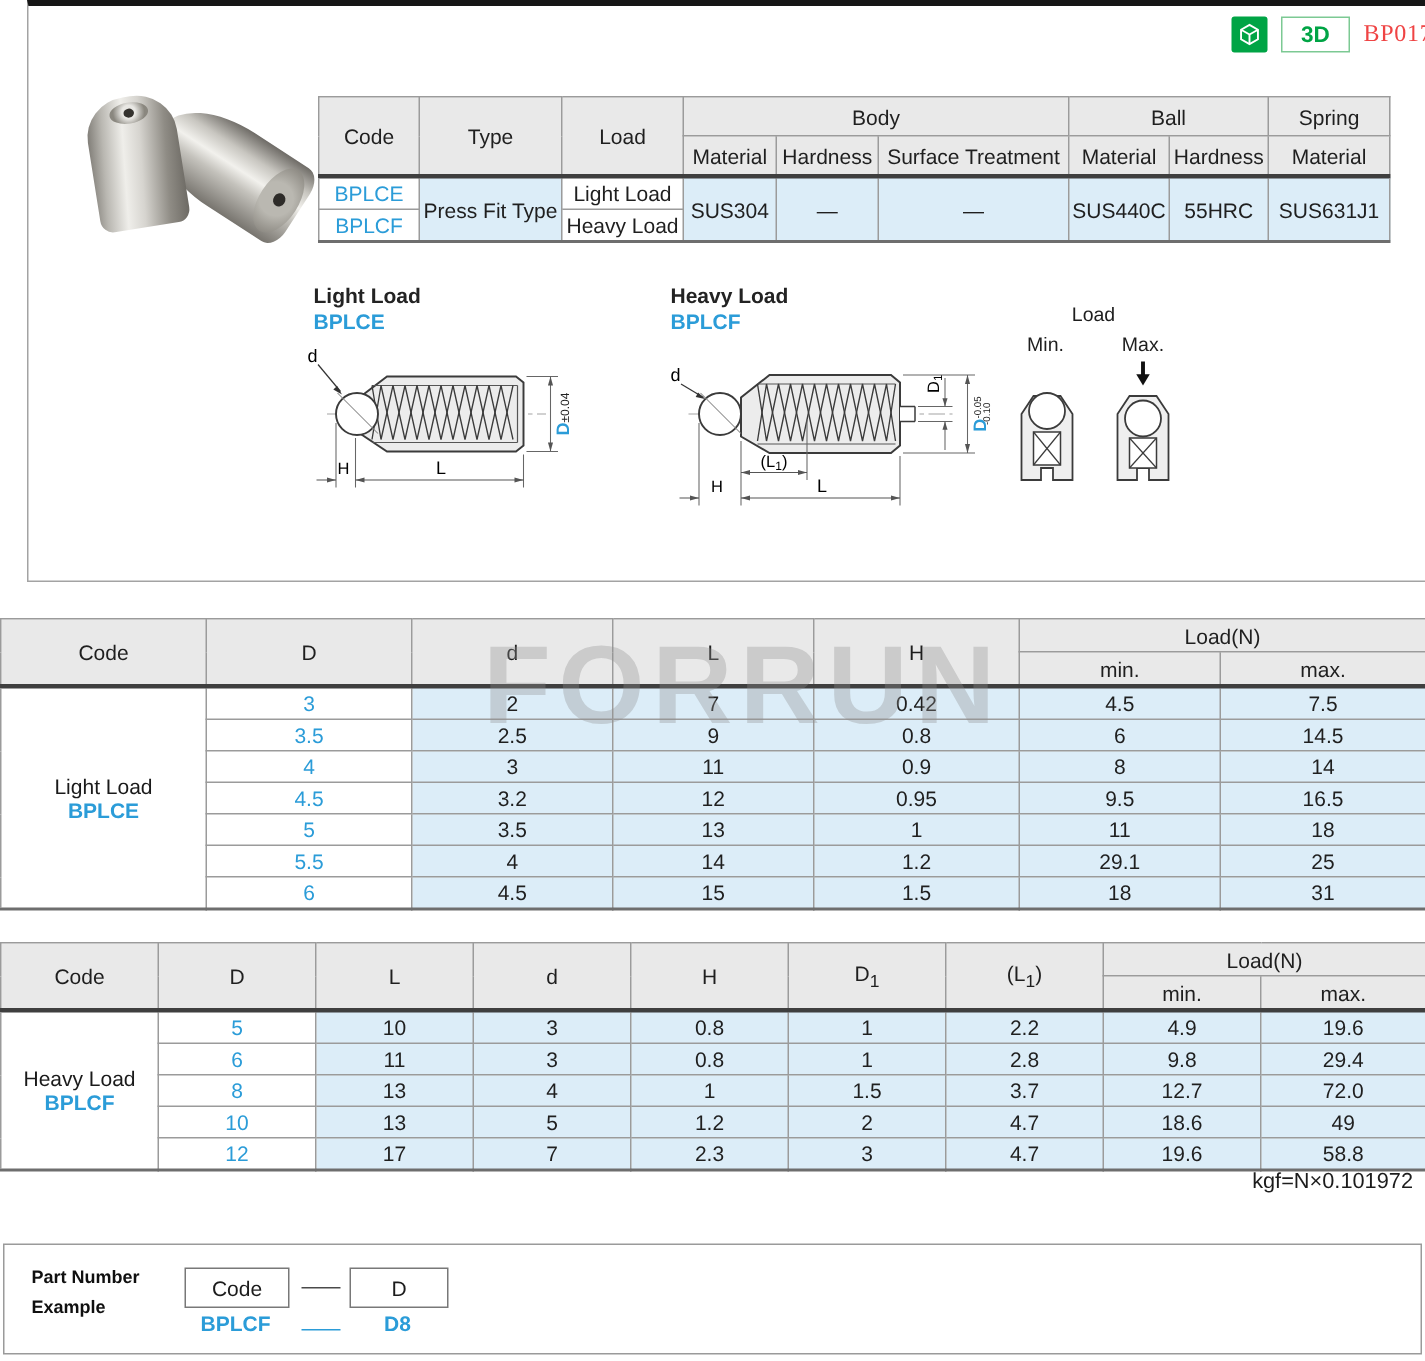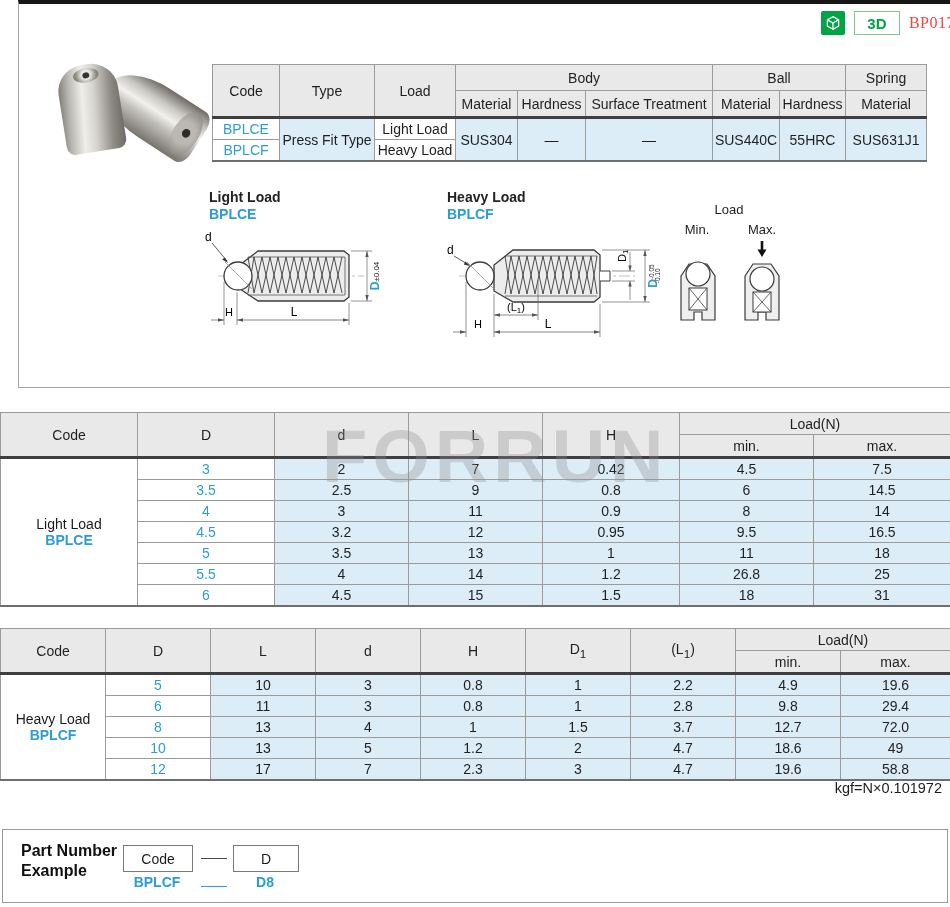--- a/index.html
+++ b/index.html
@@ -59,21 +59,21 @@
   
   .drw-title{position:absolute;font-size:14px;font-weight:600;color:#232323;}
   .drw-code{position:absolute;font-size:14px;font-weight:600;color:#2b9cd8;}
   svg text{font-family:"Liberation Sans",sans-serif;}
 
   
   #kgf-note{position:absolute;right:8px;top:780px;font-size:14.5px;color:#1c1c1c;}
 
   
   #pn-box{position:absolute;left:2px;top:829px;width:944px;height:72px;border:1px solid #9a9a9a;background:#fff;}
-  .pn-label{position:absolute;left:18px;top:11px;font-size:16px;font-weight:bold;color:#101010;line-height:20px;}
+  .pn-label{position:absolute;left:18px;top:11px;font-size:12px;font-weight:bold;color:#101010;line-height:20px;}
   .pn-field{position:absolute;top:15px;height:25px;border:1.5px solid #787878;display:flex;align-items:center;justify-content:center;font-size:14px;color:#1c1c1c;background:#fff;}
   .pn-dash{position:absolute;width:26px;border-top:1.5px solid #4a4a4a;}
   .pn-ex{position:absolute;top:44px;font-size:14px;font-weight:600;color:#2b9cd8;text-align:center;}
 </style>
 </head>
 <body>
 
 <div id="top-box">
 
   <div class="badge-row">
@@ -332,21 +332,21 @@
       <td class="hl">13</td>
       <td class="hl">1</td>
       <td class="hl">11</td>
       <td class="hl">18</td>
     </tr>
     <tr>
       <td class="blue">5.5</td>
       <td class="hl">4</td>
       <td class="hl">14</td>
       <td class="hl">1.2</td>
-      <td class="hl">26.8</td>
+      <td class="hl">29.1</td>
       <td class="hl">25</td>
     </tr>
     <tr>
       <td class="blue">6</td>
       <td class="hl">4.5</td>
       <td class="hl">15</td>
       <td class="hl">1.5</td>
       <td class="hl">18</td>
       <td class="hl">31</td>
     </tr>

